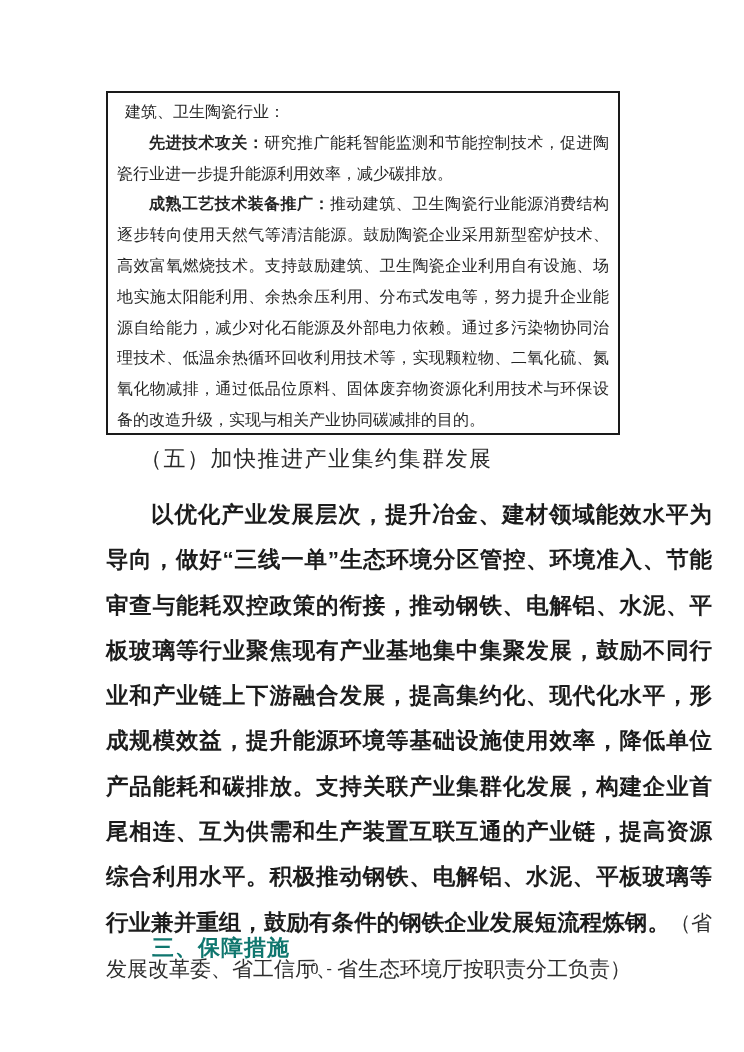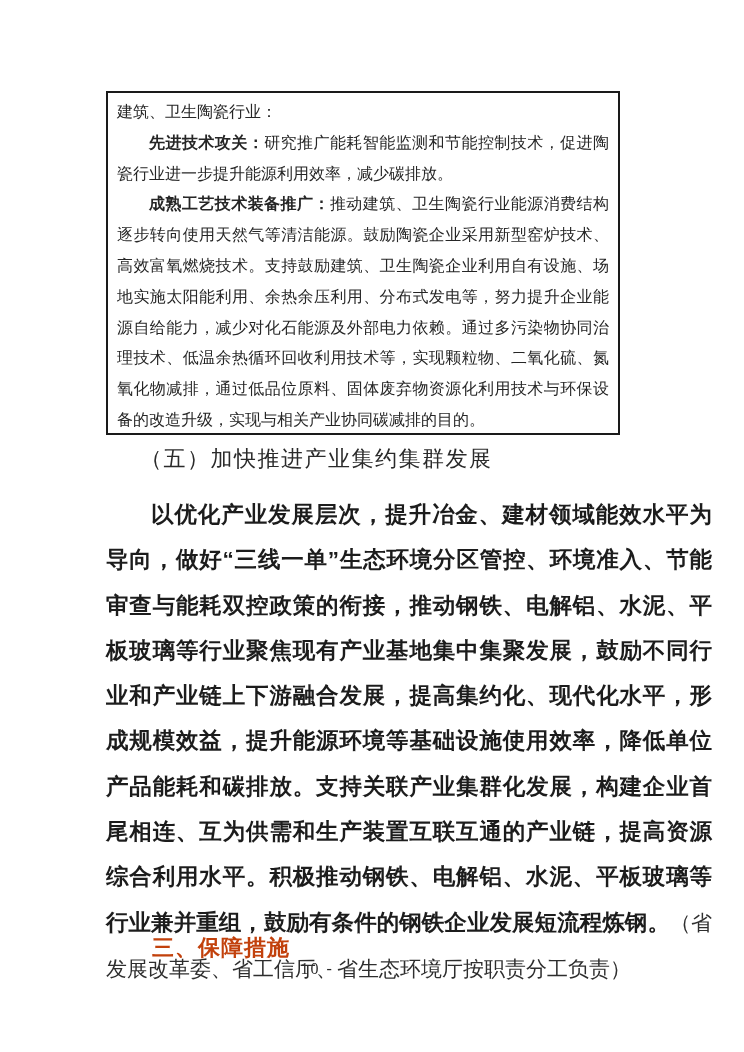--- a/index.html
+++ b/index.html
@@ -36,20 +36,21 @@
     text-align: justify;
     color: #262626;
     font-family: "Liberation Serif", serif;
   }
   .doc-box p {
     margin: 0;
     text-indent: 2em;
   }
   .doc-box .box-title {
     text-indent: 0;
+    margin-left: 8px;
   }
   .doc-box .lead {
     font-weight: bold;
   }
 
   
   .section-heading {
     position: absolute;
     left: 140px;
     top: 444px;
@@ -82,21 +83,21 @@
     color: #2e2e2e;
   }
 
   
   .next-heading {
     position: absolute;
     left: 152px;
     top: 933px;
     font-size: 22px;
     font-weight: 700;
-    color: #c2410c;
+    color: #0f766e;
     font-family: "Liberation Sans", sans-serif;
     letter-spacing: 1px;
     white-space: nowrap;
   }
 
   
   .page-number {
     position: absolute;
     left: 0;
     top: 960px;

